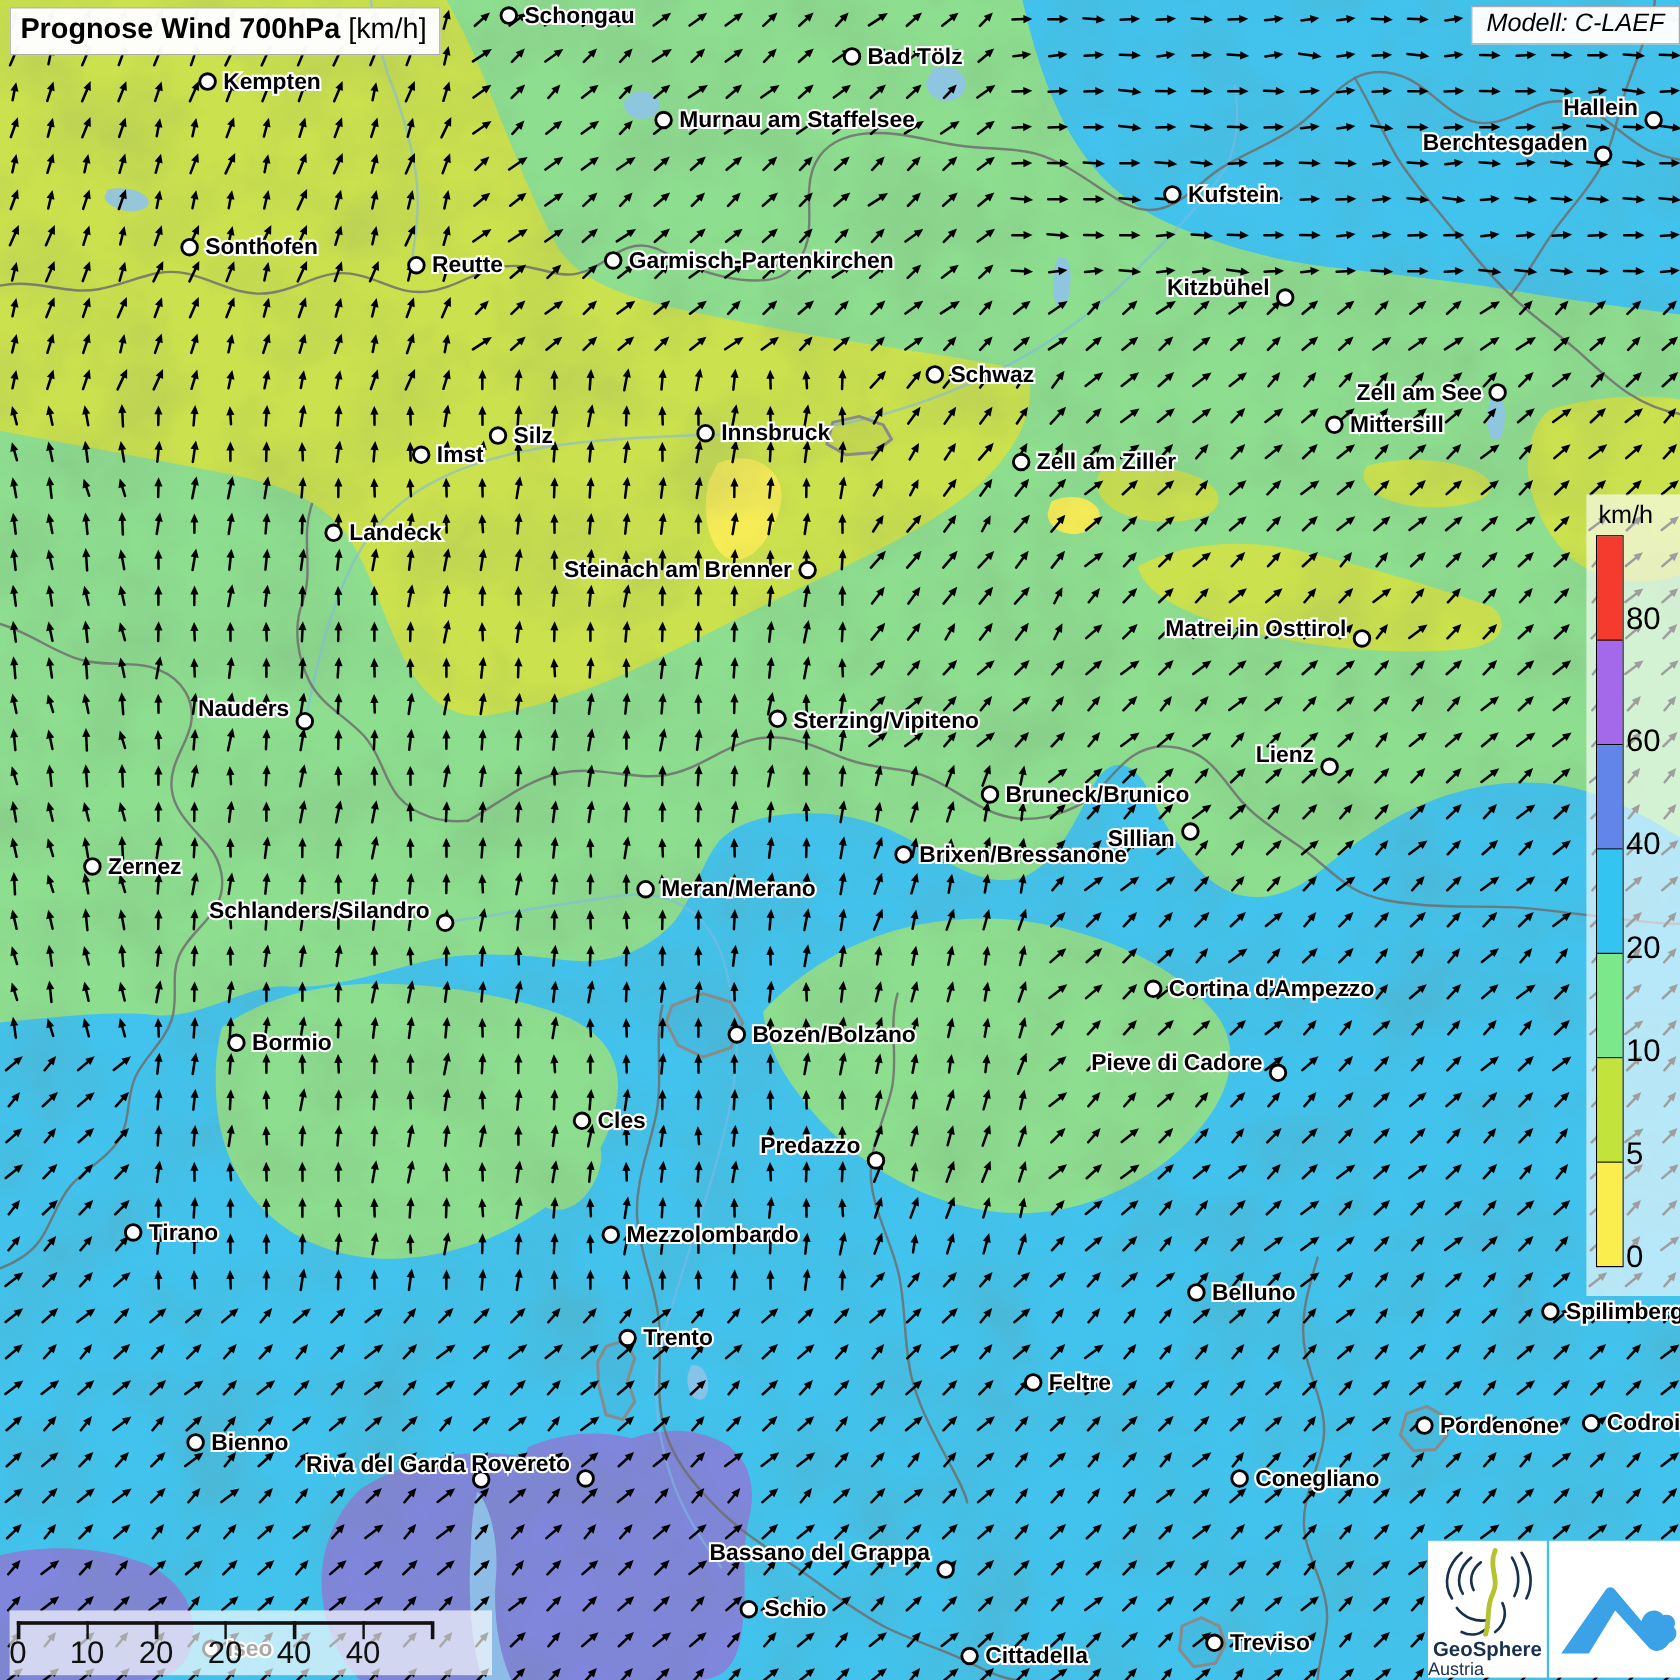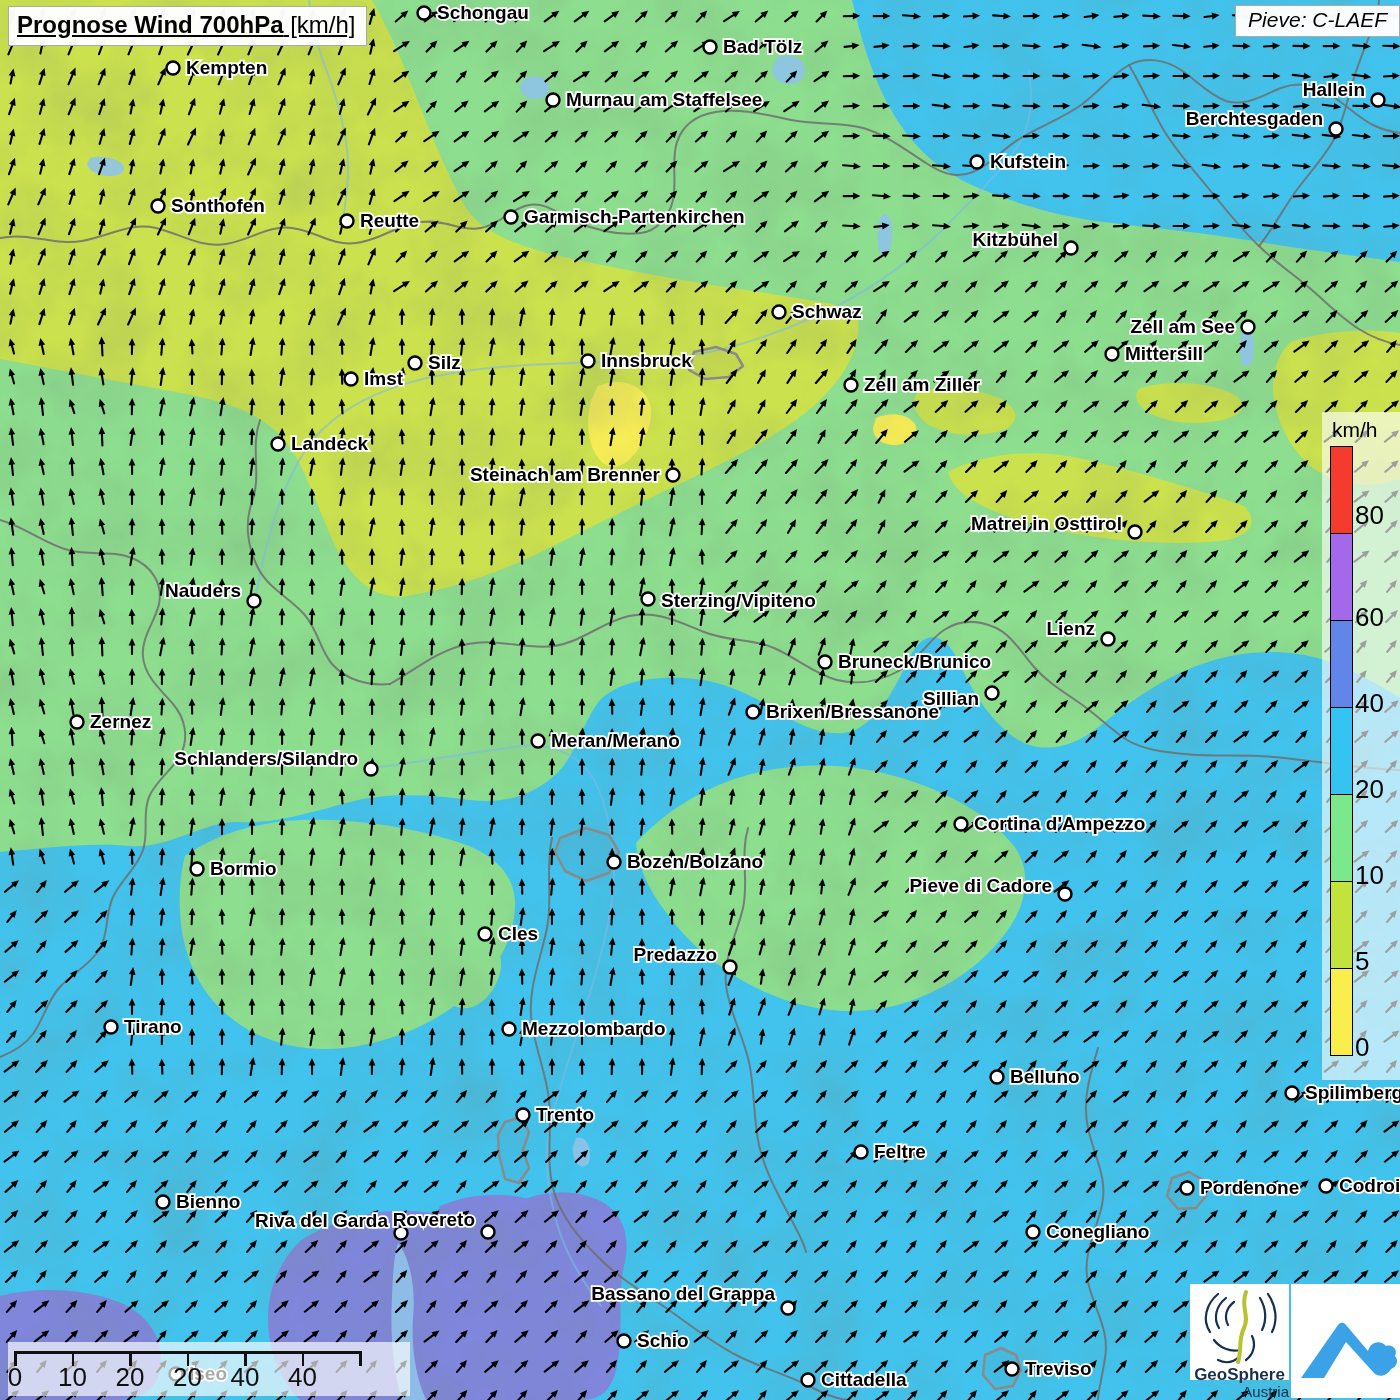--- a/index.html
+++ b/index.html
@@ -17,41 +17,41 @@
   .river{fill:none;stroke:var(--river);stroke-width:2;opacity:.6;stroke-linecap:round;}
   .city-outline{fill:rgba(120,120,120,.08);stroke:var(--city_outline);stroke-width:2.5;
     stroke-linejoin:round;}
   #arrow-shafts{stroke:var(--arrow);stroke-width:2.1;fill:none;stroke-linecap:round;}
   #arrow-heads{fill:var(--arrow);}
   .city-dot{fill:#ffffff;stroke:#000000;stroke-width:2.4;}
   .city-label{font-size:19px;font-weight:bold;fill:#000;stroke:#fff;stroke-width:3.5px;
     paint-order:stroke;font-family:"Liberation Sans",sans-serif;}
   .overlay{position:absolute;box-sizing:border-box;}
   #title-box{left:8px;top:6px;background:rgba(255,255,255,.97);border:1px solid #aaa;
-    padding:4px 10px 6px 8px;text-decoration:underline;}
+    padding:4px 10px 6px 8px;}
   #title-line1{font-size:24px;line-height:28px;color:#000;white-space:nowrap;}
   #title-line1 .b{font-weight:bold;}
   #title-line2{font-size:22px;font-style:italic;line-height:26px;color:#000;white-space:nowrap;}
   #model-box{right:0;top:5px;background:rgba(255,255,255,.97);border:1px solid #aaa;
     padding:2px 12px 4px 12px;font-size:21px;font-style:italic;color:#000;}
   #legend{left:1322px;top:412px;width:86px;height:668px;background:rgba(255,255,255,.62);}
   #legend-title{position:absolute;left:10px;top:6px;font-size:21px;color:#000;}
   #legend-bar{position:absolute;left:8px;top:34px;width:21px;border:1.5px solid #000;}
   .legend-seg{width:21px;height:86px;border-bottom:1px solid #000;}
   .legend-seg:last-child{border-bottom:none;}
   .legend-lab{position:absolute;left:33px;font-size:26px;color:#000;}
   #scalebar{left:8px;top:1342px;width:402px;height:54px;background:rgba(255,255,255,.66);}
   #sb-line{position:absolute;left:6px;top:9px;width:346px;height:2.5px;background:#111;}
   .sb-tick{position:absolute;top:9px;width:2.5px;height:15px;background:#111;}
   .sb-lab{position:absolute;top:20px;font-size:26px;color:#111;transform:translateX(-50%);}
-  #logo-geo{left:1190px;top:1284px;width:99px;height:96px;background:#fff;}
+  #logo-geo{left:1190px;top:1284px;width:99px;height:114px;background:#fff;}
   #logo-mtn{left:1291px;top:1284px;width:109px;height:114px;background:#fff;}
   #geo-text1{position:absolute;left:0;width:99px;top:81px;text-align:center;
     font-size:17px;font-weight:bold;color:#17304e;}
-  #geo-text2{position:absolute;left:0;width:99px;top:99px;text-align:right;
+  #geo-text2{position:absolute;left:0;width:99px;top:99px;text-align:left;
     font-size:15px;color:#17304e;}
 </style>
 </head>
 <body>
 
 <div id="stage">
 
   <svg id="map" width="1400" height="1400" viewBox="0 0 1400 1400">
     <defs>
       <filter id="terrain" x="0" y="0" width="100%" height="100%">
@@ -231,21 +231,21 @@
         <text class="city-label" x="821" y="1386" text-anchor="start">Cittadella</text>
         <circle cx="176" cy="1374" r="6.5" class="city-dot"></circle>
         <text class="city-label" x="189" y="1380" text-anchor="start">Iseo</text>
       </g>
   </svg>
 
   <div id="title-box" class="overlay">
     <div id="title-line1"><span class="b">Prognose Wind 700hPa</span><span> [km/h]</span></div>
   </div>
 
-  <div id="model-box" class="overlay">Pieve: C-LAEF</div>
+  <div id="model-box" class="overlay">Modell: C-LAEF</div>
 
   <div id="legend" class="overlay">
     <div id="legend-title">km/h</div>
     <div id="legend-bar">
         <div class="legend-seg" style="background: rgb(244, 59, 45);"></div>
         <div class="legend-seg" style="background: rgb(164, 104, 234);"></div>
         <div class="legend-seg" style="background: rgb(98, 133, 234);"></div>
         <div class="legend-seg" style="background: rgb(51, 196, 242);"></div>
         <div class="legend-seg" style="background: rgb(123, 232, 140);"></div>
         <div class="legend-seg" style="background: rgb(194, 226, 60);"></div>

